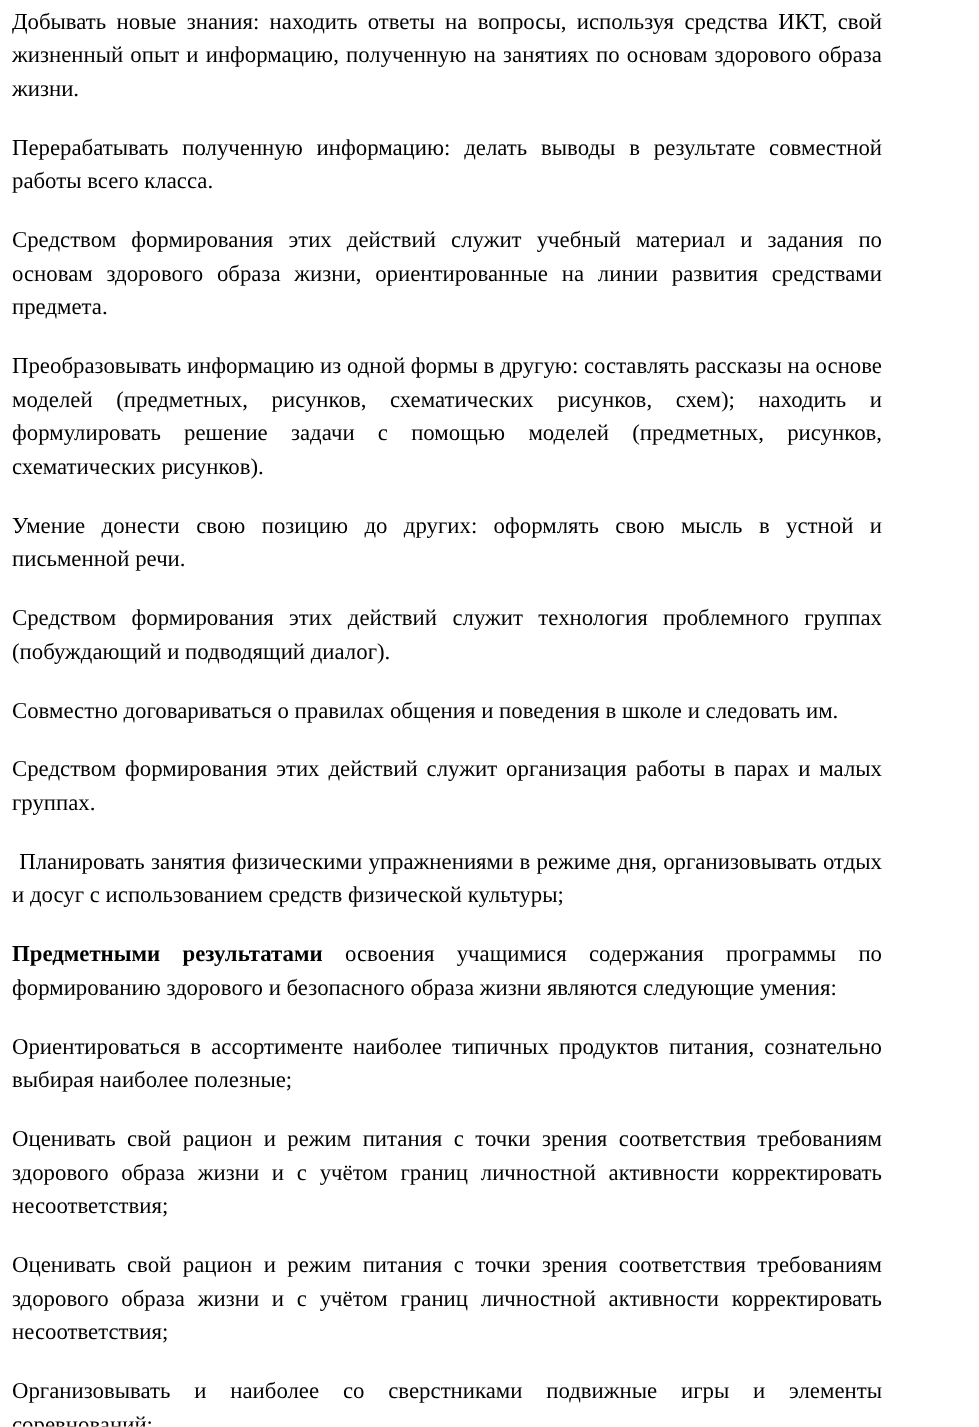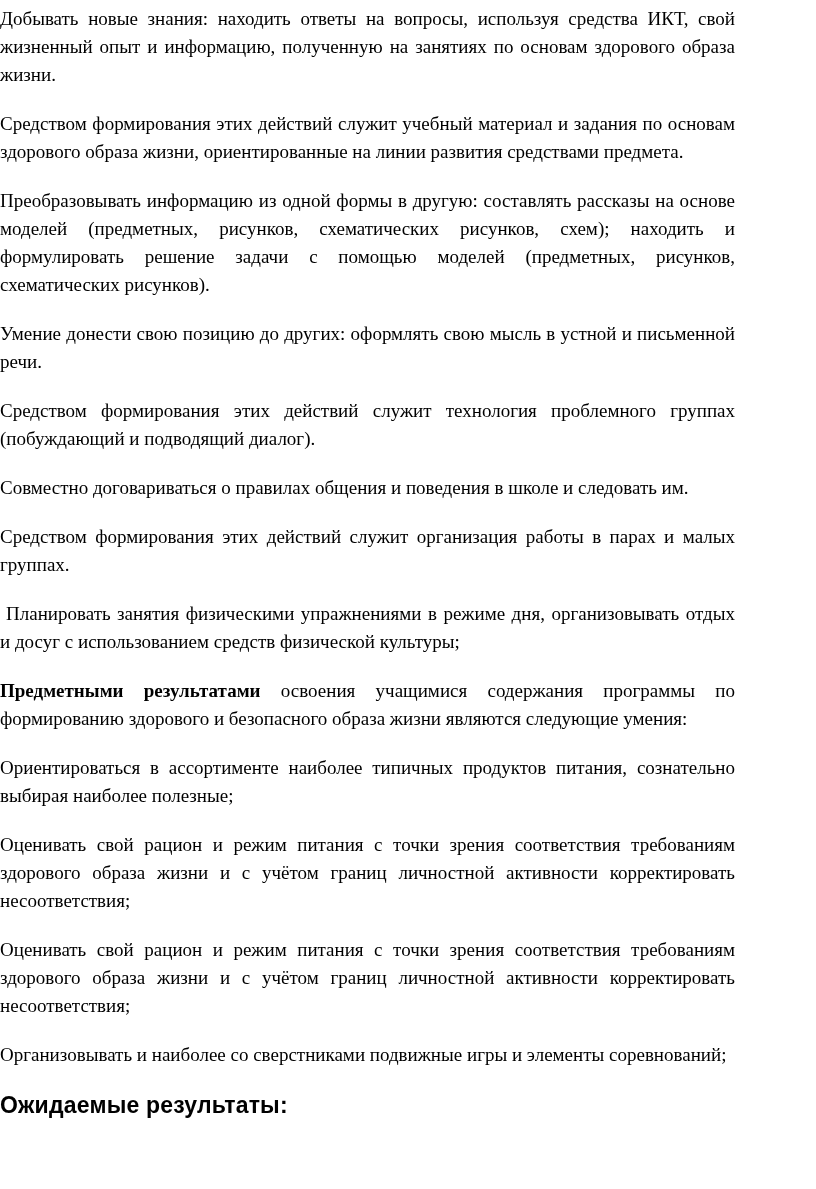--- a/index.html
+++ b/index.html
@@ -5,21 +5,21 @@
     html, body {
       margin: 0;
       padding: 0;
       background: #ffffff;
     }
     .page {
       position: relative;
       width: 736px;
       height: 1189px;
       box-sizing: border-box;
-      padding: 5px 1px 0 0;
+      padding: 5px 1px 0 10px;
       overflow: hidden;
       background: #ffffff;
       color: #000000;
       font-family: "Liberation Serif", "DejaVu Serif", serif;
       font-size: 19px;
       line-height: 28px;
       text-align: justify;
     }
     .para {
       margin: 0 0 21px 0;
@@ -40,20 +40,21 @@
       letter-spacing: 0.2px;
     }
   </style>
 </head>
 <body>
 
 <div class="page">
 
   <p class="para">Добывать новые знания: находить ответы на вопросы, используя средства ИКТ, свой жизненный опыт и информацию, полученную на занятиях по основам здорового образа жизни.</p>
 
+  <p class="para">Перерабатывать полученную информацию: делать выводы в результате совместной работы всего класса.</p>
 
   <p class="para">Средством формирования этих действий служит учебный материал и задания по основам здорового образа жизни, ориентированные на линии развития средствами предмета.</p>
 
   <p class="para">Преобразовывать информацию из одной формы в другую: составлять рассказы на основе моделей (предметных, рисунков, схематических рисунков, схем); находить и формулировать решение задачи с помощью моделей (предметных, рисунков, схематических рисунков).</p>
 
 
   <p class="para">Умение донести свою позицию до других: оформлять свою мысль в устной и письменной речи.</p>
 
 
   <p class="para">Средством формирования этих действий служит технология проблемного группах (побуждающий и подводящий диалог).</p>

